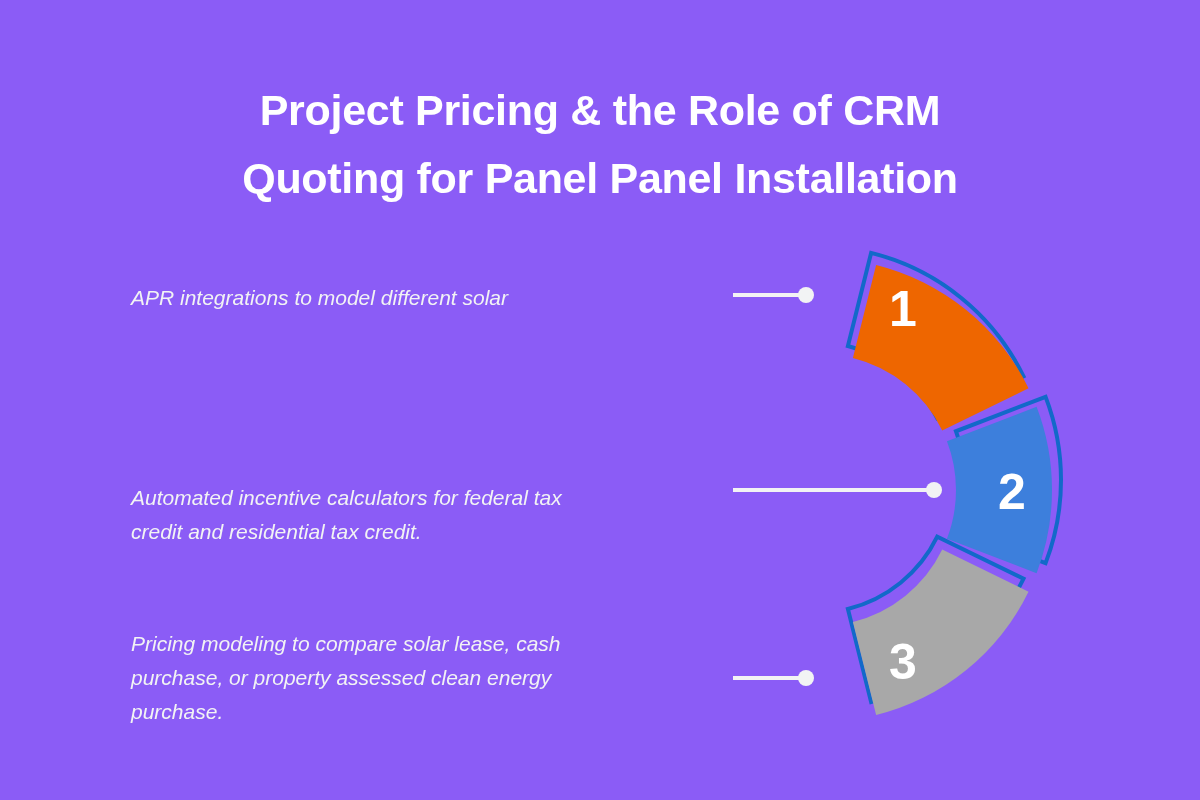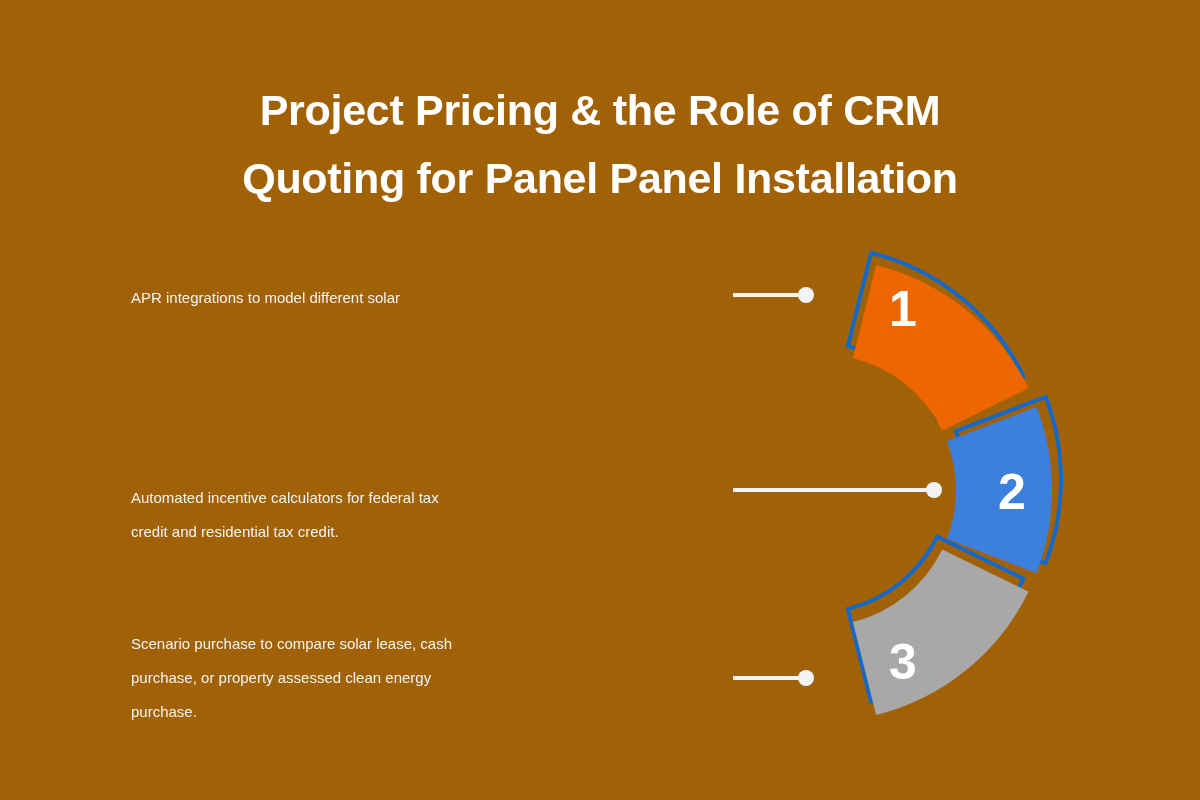--- a/index.html
+++ b/index.html
@@ -12,21 +12,21 @@
     height: 800px;
     background: #1a2025;
     font-family: "Liberation Sans", sans-serif;
     overflow: hidden;
     position: relative;
   }
   #canvas {
     position: relative;
     width: 1200px;
     height: 800px;
-    background: #a16207;
+    background: #8b5cf6;
   }
 
   
   .title-block {
     position: absolute;
     top: 76px;
     left: 140px;
     width: 920px;
     text-align: center;
   }
@@ -40,23 +40,24 @@
     white-space: nowrap;
   }
 
   
   .item {
     position: absolute;
     left: 131px;
     width: 545px;
     color: #f2f3f4;
     font-family: "Liberation Sans", sans-serif;
-    font-size: 15px;
+    font-size: 21px;
     line-height: 34px;
     font-weight: normal;
+    font-style: italic;
   }
   .item-1 { top: 281px; }
   .item-2 { top: 445px; margin-top: 36px; }
   .item-3 { top: 627px; }
   .item p {
     margin: 0;
   }
 
   
   #ring-graphic {
@@ -88,21 +89,21 @@
   <div class="item item-1">
     <p>APR integrations to model different solar</p>
   </div>
 
   <div class="item item-2">
     <p>Automated incentive calculators for federal tax</p>
     <p>credit and residential tax credit.</p>
   </div>
 
   <div class="item item-3">
-    <p>Scenario purchase to compare solar lease, cash</p>
+    <p>Pricing modeling to compare solar lease, cash</p>
     <p>purchase, or property assessed clean energy</p>
     <p>purchase.</p>
   </div>
 
   <svg id="ring-graphic" viewBox="0 0 1200 800">
     <g id="connectors-group">
         <line x1="733" y1="295" x2="800" y2="295" stroke="#f2f3f4" stroke-width="4"></line>
         <circle cx="806" cy="295" r="8" fill="#f2f3f4"></circle>
         <line x1="733" y1="490" x2="928" y2="490" stroke="#f2f3f4" stroke-width="4"></line>
         <circle cx="934" cy="490" r="8" fill="#f2f3f4"></circle>

